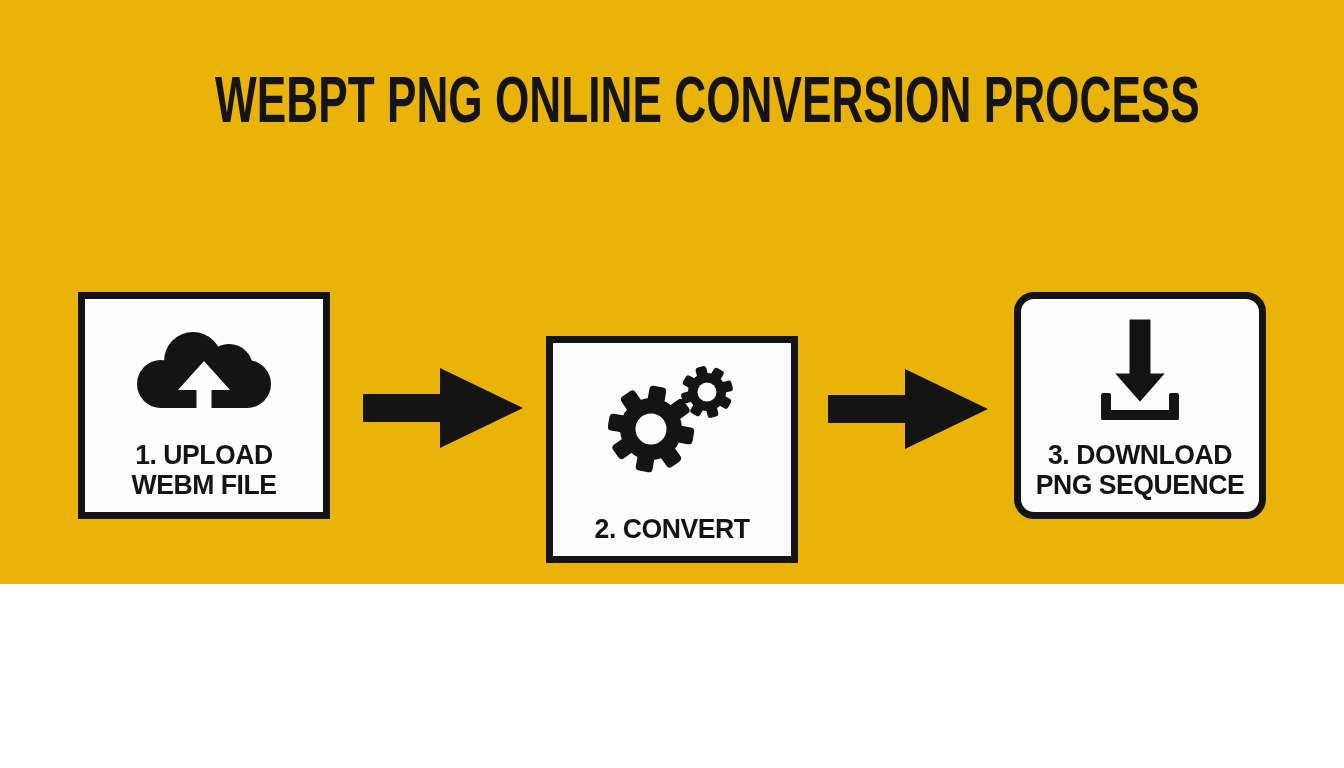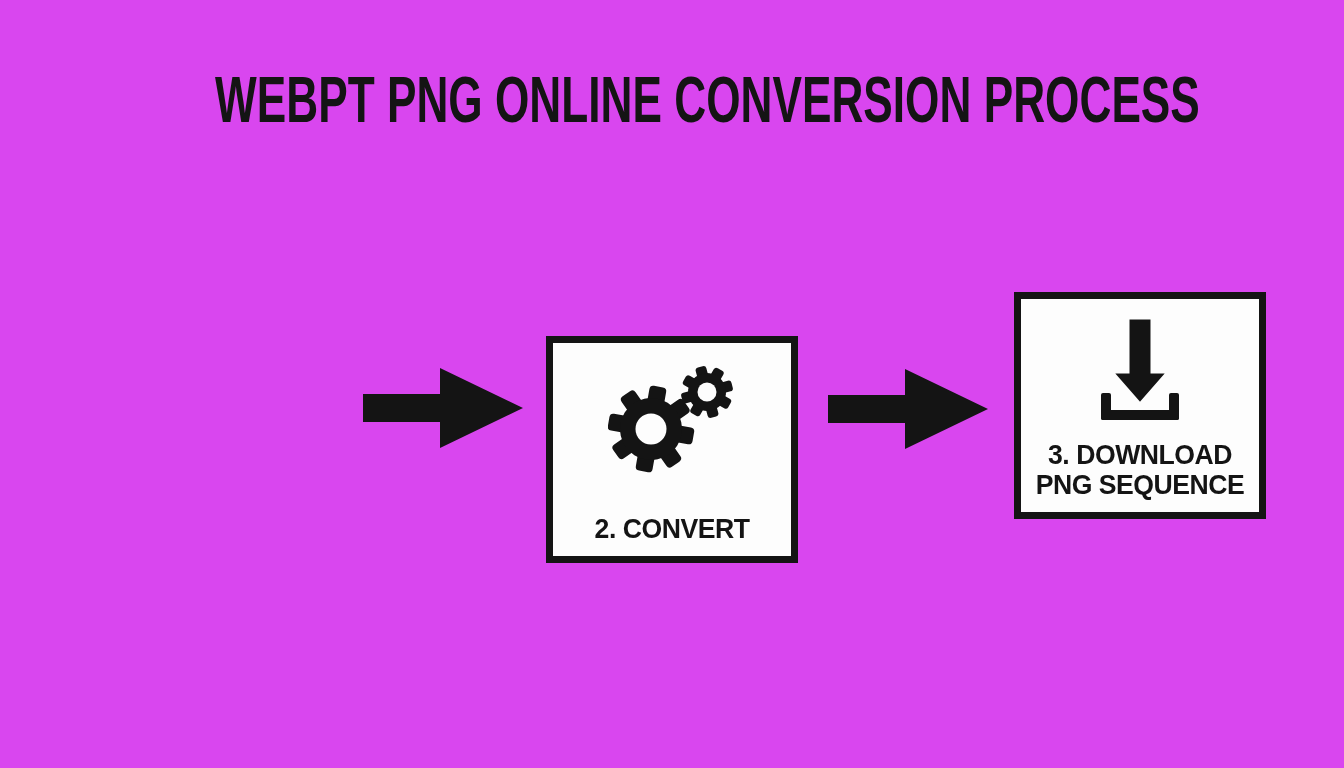--- a/index.html
+++ b/index.html
@@ -2,22 +2,22 @@
 <html><head>
 <meta charset="utf-8">
 <style>
   html, body {
     margin: 0;
     padding: 0;
   }
   .stage {
     position: relative;
     width: 1344px;
-    height: 768px;
-    background: #d946ef;
+    height: 584px;
+    background: #eab308;
     overflow: hidden;
     font-family: "Liberation Sans", sans-serif;
     color: #141414;
   }
   .title {
     position: absolute;
     top: 66px;
     left: 0;
     width: 1344px;
     text-align: center;
@@ -34,21 +34,21 @@
     position: absolute;
     top: 292px;
     width: 252px;
     height: 227px;
     box-sizing: border-box;
     border: 7px solid #141414;
     background: #fdfdfd;
   }
   .step-box.b1 { left: 78px; }
   .step-box.b2 { left: 546px; margin-top: 44px; }
-  .step-box.b3 { left: 1014px; }
+  .step-box.b3 { left: 1014px; border-radius: 20px; }
   .icon-slot {
     position: absolute;
     left: 0;
     right: 0;
     display: flex;
     justify-content: center;
   }
   .b1 .icon-slot { top: 29px; }
   .b2 .icon-slot { top: 23px; }
   .b3 .icon-slot { top: 19px; }
@@ -76,20 +76,41 @@
   .connector.c2 { left: 828px; top: 369px; }
   svg { display: block; }
 </style>
 </head>
 <body>
 
 <div class="stage">
 
   <div class="title">WEBPT PNG ONLINE CONVERSION PROCESS</div>
 
+  <div class="step-box b1">
+    <div class="icon-slot">
+      <svg width="134" height="82" viewBox="0 0 134 82">
+        <g fill="#141414">
+          <circle cx="24" cy="56" r="24"></circle>
+          <circle cx="56" cy="33" r="29"></circle>
+          <circle cx="92" cy="40" r="24"></circle>
+          <circle cx="110" cy="56" r="24"></circle>
+          <rect x="24" y="42" width="86" height="38"></rect>
+        </g>
+        <g fill="#fdfdfd">
+          <rect x="59.5" y="56" width="15" height="26"></rect>
+          <polygon points="67,33 41,62 93,62"></polygon>
+        </g>
+      </svg>
+    </div>
+    <div class="step-label">
+      <span>1. UPLOAD</span>
+      <span>WEBM FILE</span>
+    </div>
+  </div>
 
   <svg class="connector c1" viewBox="0 0 160 80">
     <polygon fill="#141414" points="0,26 77,26 77,0 160,40 77,80 77,54 0,54"></polygon>
   </svg>
 
   <div class="step-box b2">
     <div class="icon-slot">
       <svg width="128" height="108" viewBox="0 0 128 108">
 
         <g fill="#141414" transform="rotate(10 43 63)">

